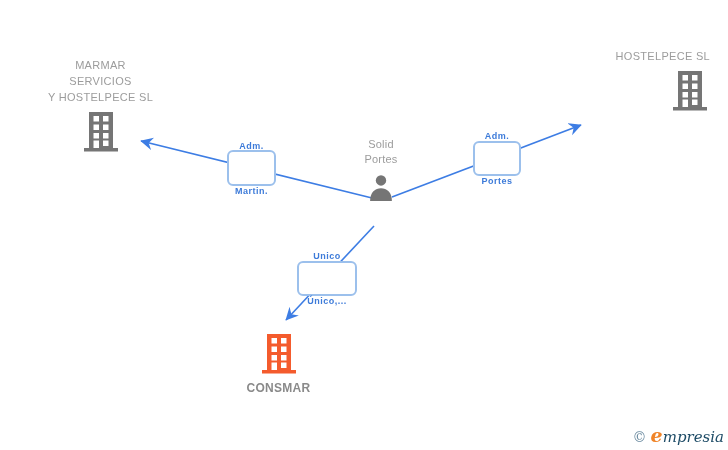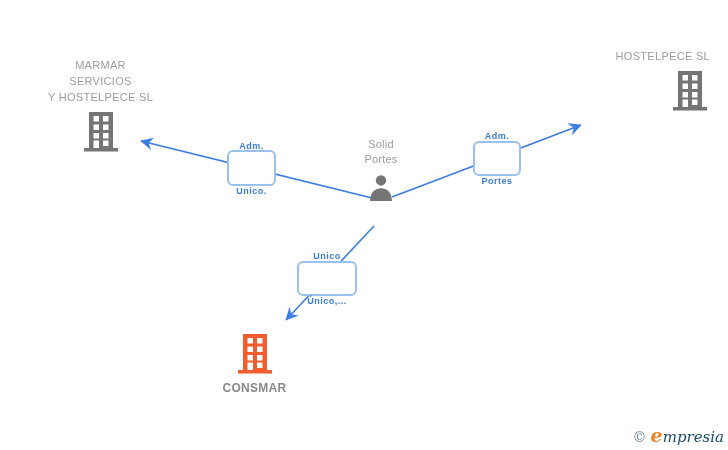--- a/index.html
+++ b/index.html
@@ -118,21 +118,21 @@
     <span class="icon-wrap" style="margin-top:7px;">
       <svg width="28" height="27" viewBox="0 0 26 26">
         <g class="person-fill">
           <circle cx="13" cy="6.2" r="5"></circle>
           <path d="M2.5,26 C2.5,17.5 7.5,13.8 13,13.8 C18.5,13.8 23.5,17.5 23.5,26 Z"></path>
         </g>
       </svg>
     </span>
   </div>
 
-  <div class="node" style="left:172px; top:332px; width:165px;">
+  <div class="node" style="left:196px; top:332px; width:165px;">
     <span class="icon-wrap" style="margin-top:0;">
       <svg width="40" height="42" viewBox="0 0 40 42">
         <g class="building-orange">
           <rect x="8" y="2" width="24" height="36"></rect>
           <rect x="3" y="38" width="34" height="3.5"></rect>
         </g>
         <g fill="#ffffff">
           <rect x="12.5" y="6" width="5.5" height="5.5"></rect>
             <rect x="22" y="6" width="5.5" height="5.5"></rect>
           <rect x="12.5" y="14.5" width="5.5" height="5.5"></rect>
@@ -144,21 +144,21 @@
         </g>
       </svg>
     </span>
     <div class="consmar-label" style="margin-top:3px;">
       <div>CONSMAR</div>
     </div>
   </div>
 
   <div class="edge-label" style="left:227px; top:150px; width:45px; height:32px;">
     <div>Adm.</div>
-    <div>Unico.</div>
+    <div>Martin.</div>
   </div>
   <div class="edge-label" style="left:473px; top:141px; width:44px; height:31px;">
     <div>Adm.</div>
     <div>Portes</div>
   </div>
   <div class="edge-label" style="left:297px; top:261px; width:56px; height:31px;">
     <div>Unico</div>
     <div>Único,...</div>
   </div>
 

